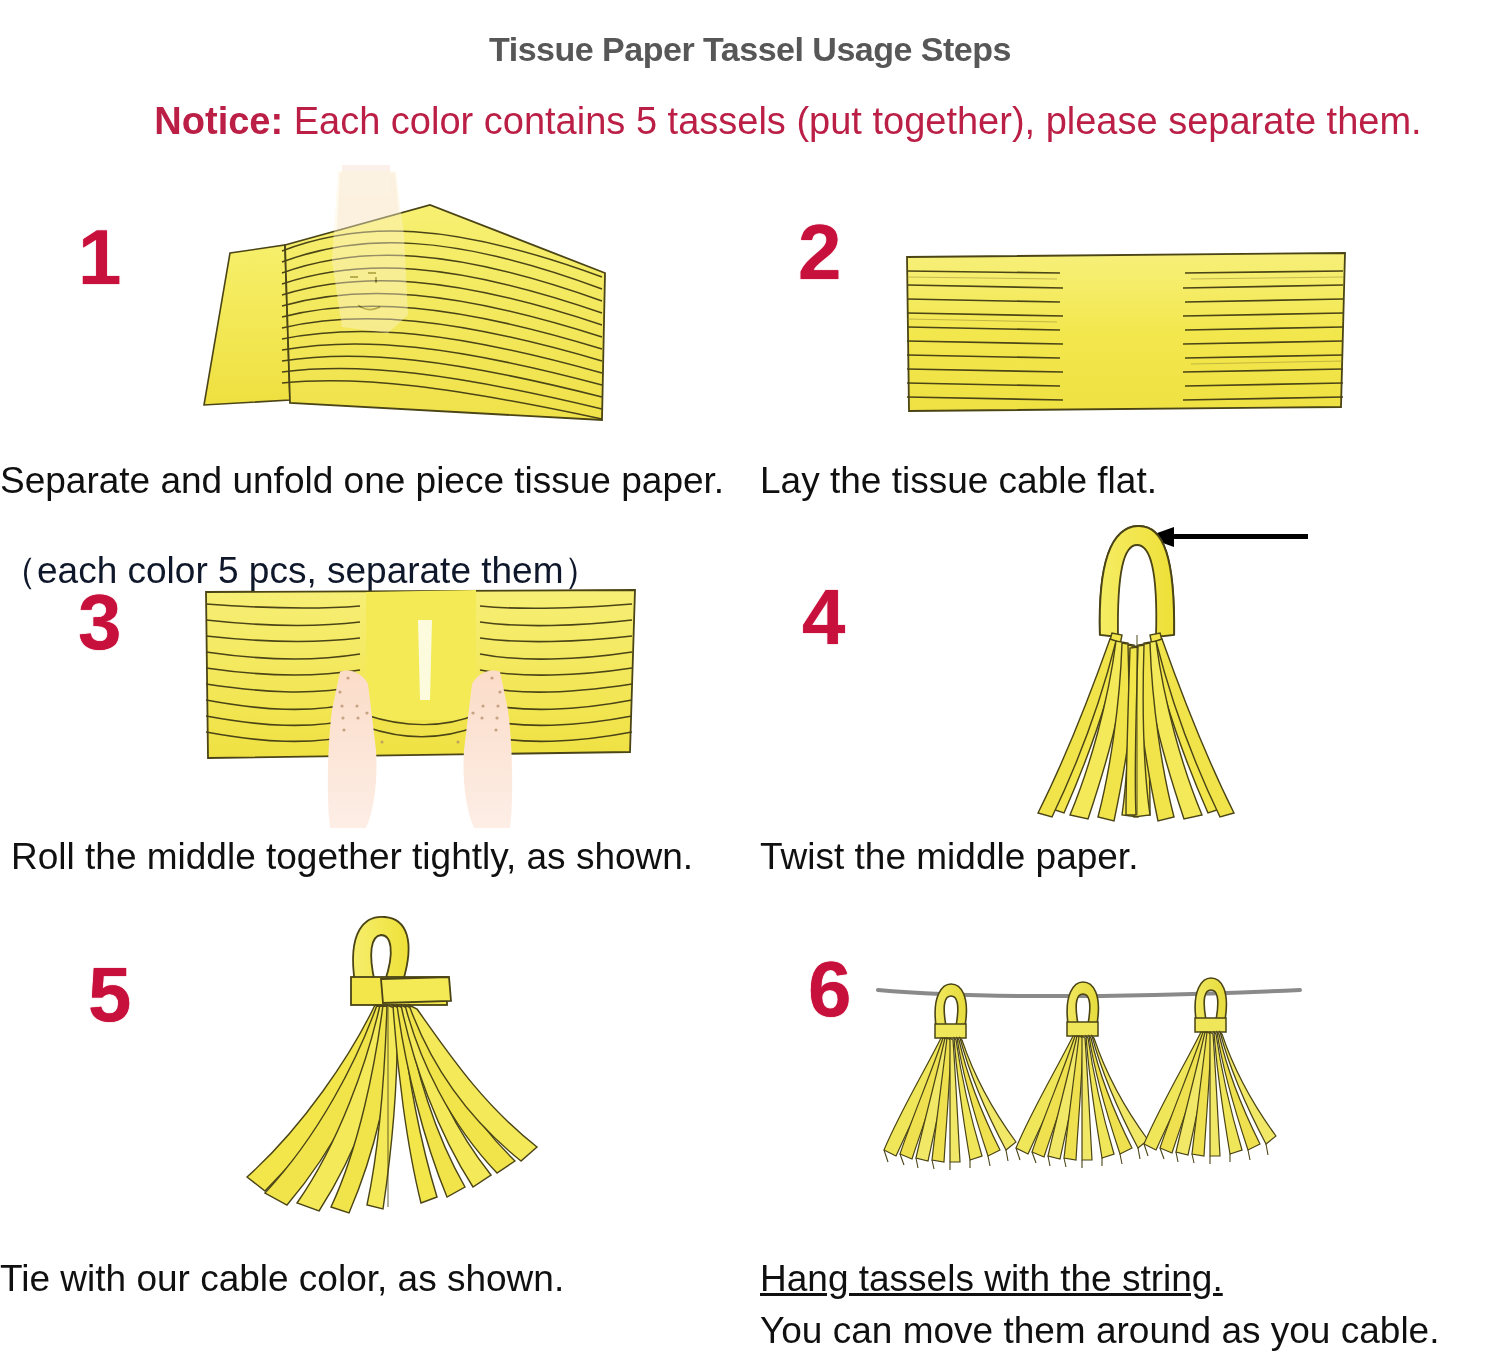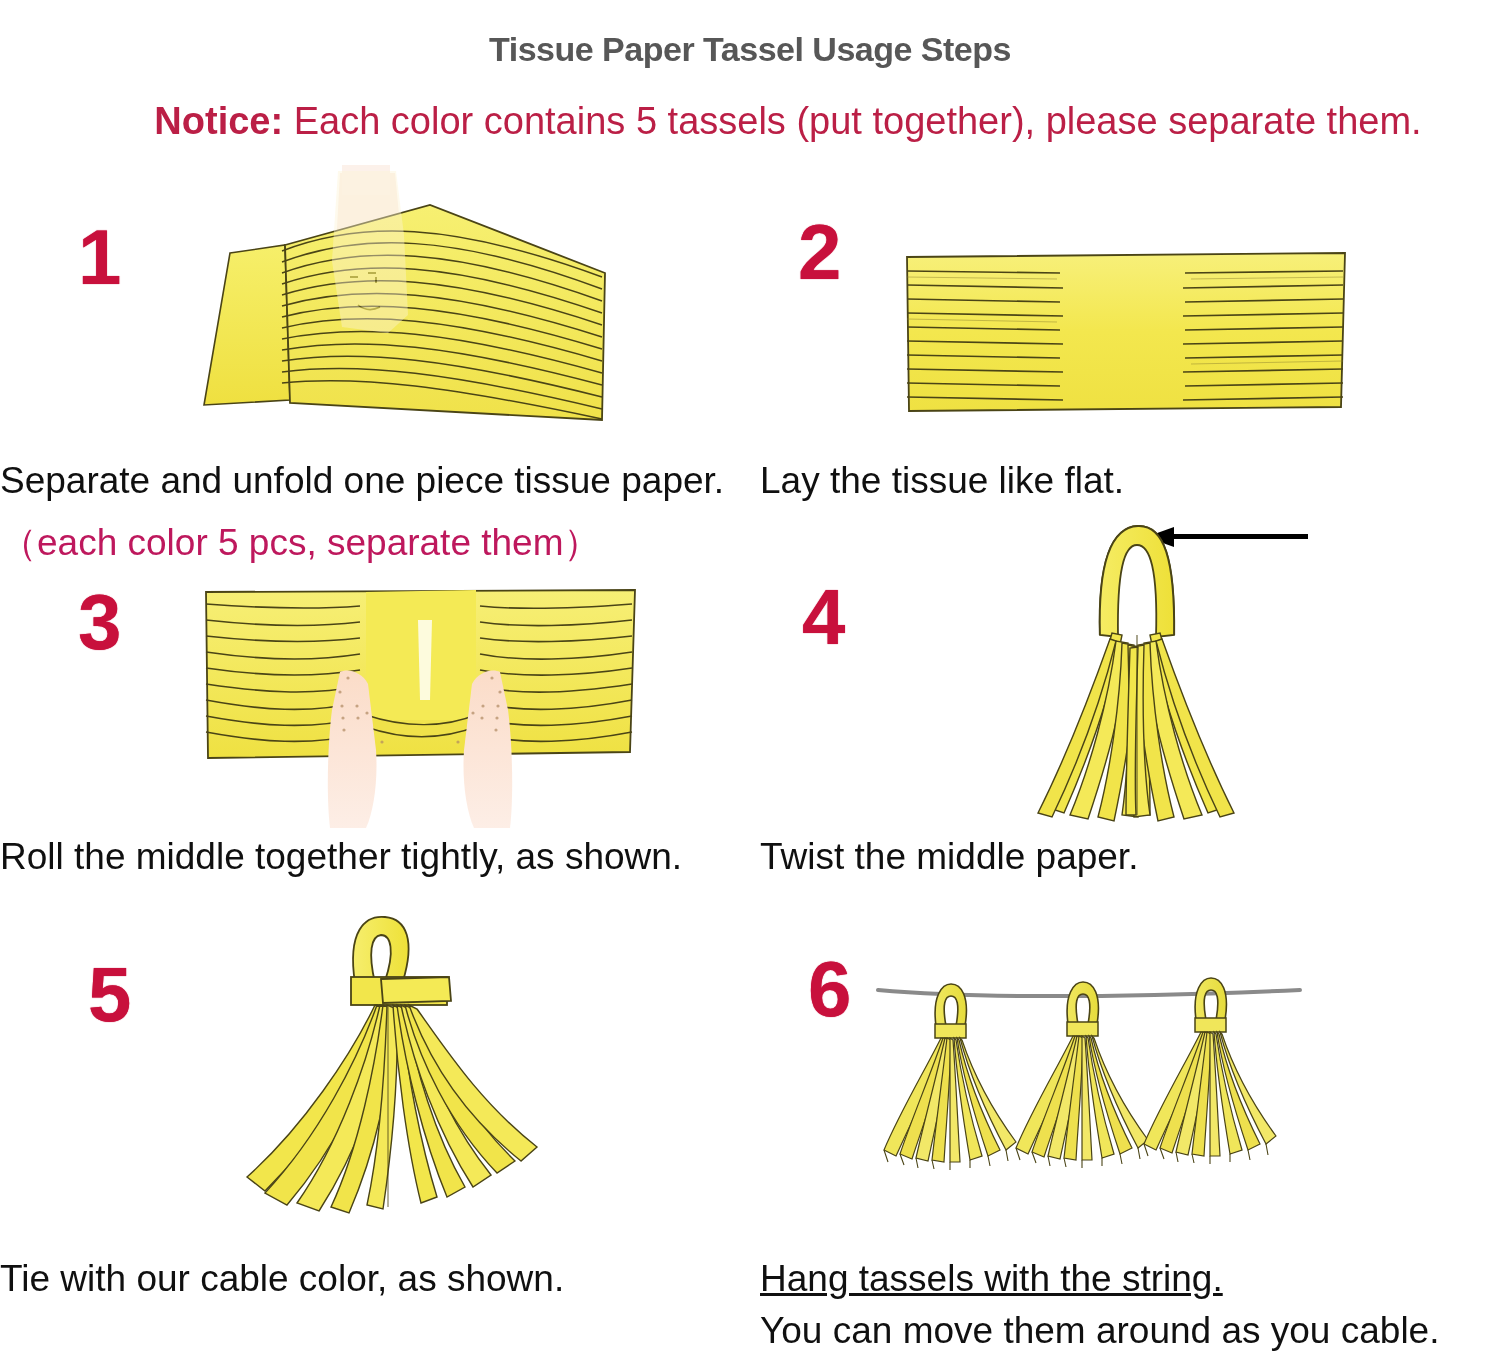--- a/index.html
+++ b/index.html
@@ -59,21 +59,22 @@
   }
   .caption {
     position: absolute;
     width: 100%;
     text-align: left;
     font-size: 37px;
     color: #101010;
     white-space: nowrap;
   }
   .caption.sub {
-    color: #be185d;
+    color: #0f172a;
+    margin-top: 28px;
   }
   .art {
     position: absolute;
   }
 
   
   #step-1 { left: 0;    top: 160px; width: 760px;  height: 420px; }
   #step-2 { left: 760px; top: 160px; width: 740px; height: 420px; }
   #step-3 { left: 0;    top: 565px; width: 760px;  height: 330px; }
   #step-4 { left: 760px; top: 510px; width: 740px; height: 385px; }
@@ -180,21 +181,21 @@
 
     <g stroke="#8d8230" stroke-width="0.8" fill="none" opacity="0.6">
       <path d="M22 52 L172 54"></path>
         <path d="M22 94 L172 97"></path>
         <path d="M458 52 L306 54"></path>
         <path d="M458 136 L306 139"></path>
     </g>
   </svg>
 </div>
 
-<div class="caption" style="left:760px; top:460px; width:620px;">Lay the tissue like flat.</div>
+<div class="caption" style="left:760px; top:460px; width:620px;">Lay the tissue cable flat.</div>
 
 <div class="step" id="step-3"></div>
 <div class="step-number" style="left:78px; top:583px;">3</div>
 
 <div class="art" style="left:180px; top:580px; width:480px; height:250px;">
   <svg class="svg-art" width="480" height="250" viewBox="0 0 480 250" xmlns="http://www.w3.org/2000/svg">
     <defs>
       <linearGradient id="g3" x1="0" y1="0" x2="0" y2="1">
         <stop offset="0" stop-color="#f7ef76"></stop>
         <stop offset="1" stop-color="#efe142"></stop>
@@ -259,21 +260,21 @@
         <circle cx="317" cy="138" r="1.6"></circle>
           <circle cx="302" cy="138" r="1.6"></circle>
         <circle cx="316" cy="150" r="1.6"></circle>
           <circle cx="293" cy="133" r="1.6"></circle>
         <circle cx="278" cy="162" r="1.6"></circle>
       </g>
     </g>
   </svg>
 </div>
 
-<div class="caption" style="left:0; top:836px; width:840px;">Roll the middle together tightly, as shown.</div>
+<div class="caption" style="left:11px; top:836px; width:840px;">Roll the middle together tightly, as shown.</div>
 
 <div class="step" id="step-4"></div>
 <div class="step-number" style="left:802px; top:578px;">4</div>
 
 <div class="art" style="left:960px; top:515px; width:400px; height:320px;">
   <svg class="svg-art" width="400" height="320" viewBox="0 0 400 320" xmlns="http://www.w3.org/2000/svg">
     <defs>
       <linearGradient id="g4" x1="0" y1="0" x2="1" y2="0">
         <stop offset="0" stop-color="#f5ec63"></stop>
         <stop offset="1" stop-color="#eee038"></stop>

